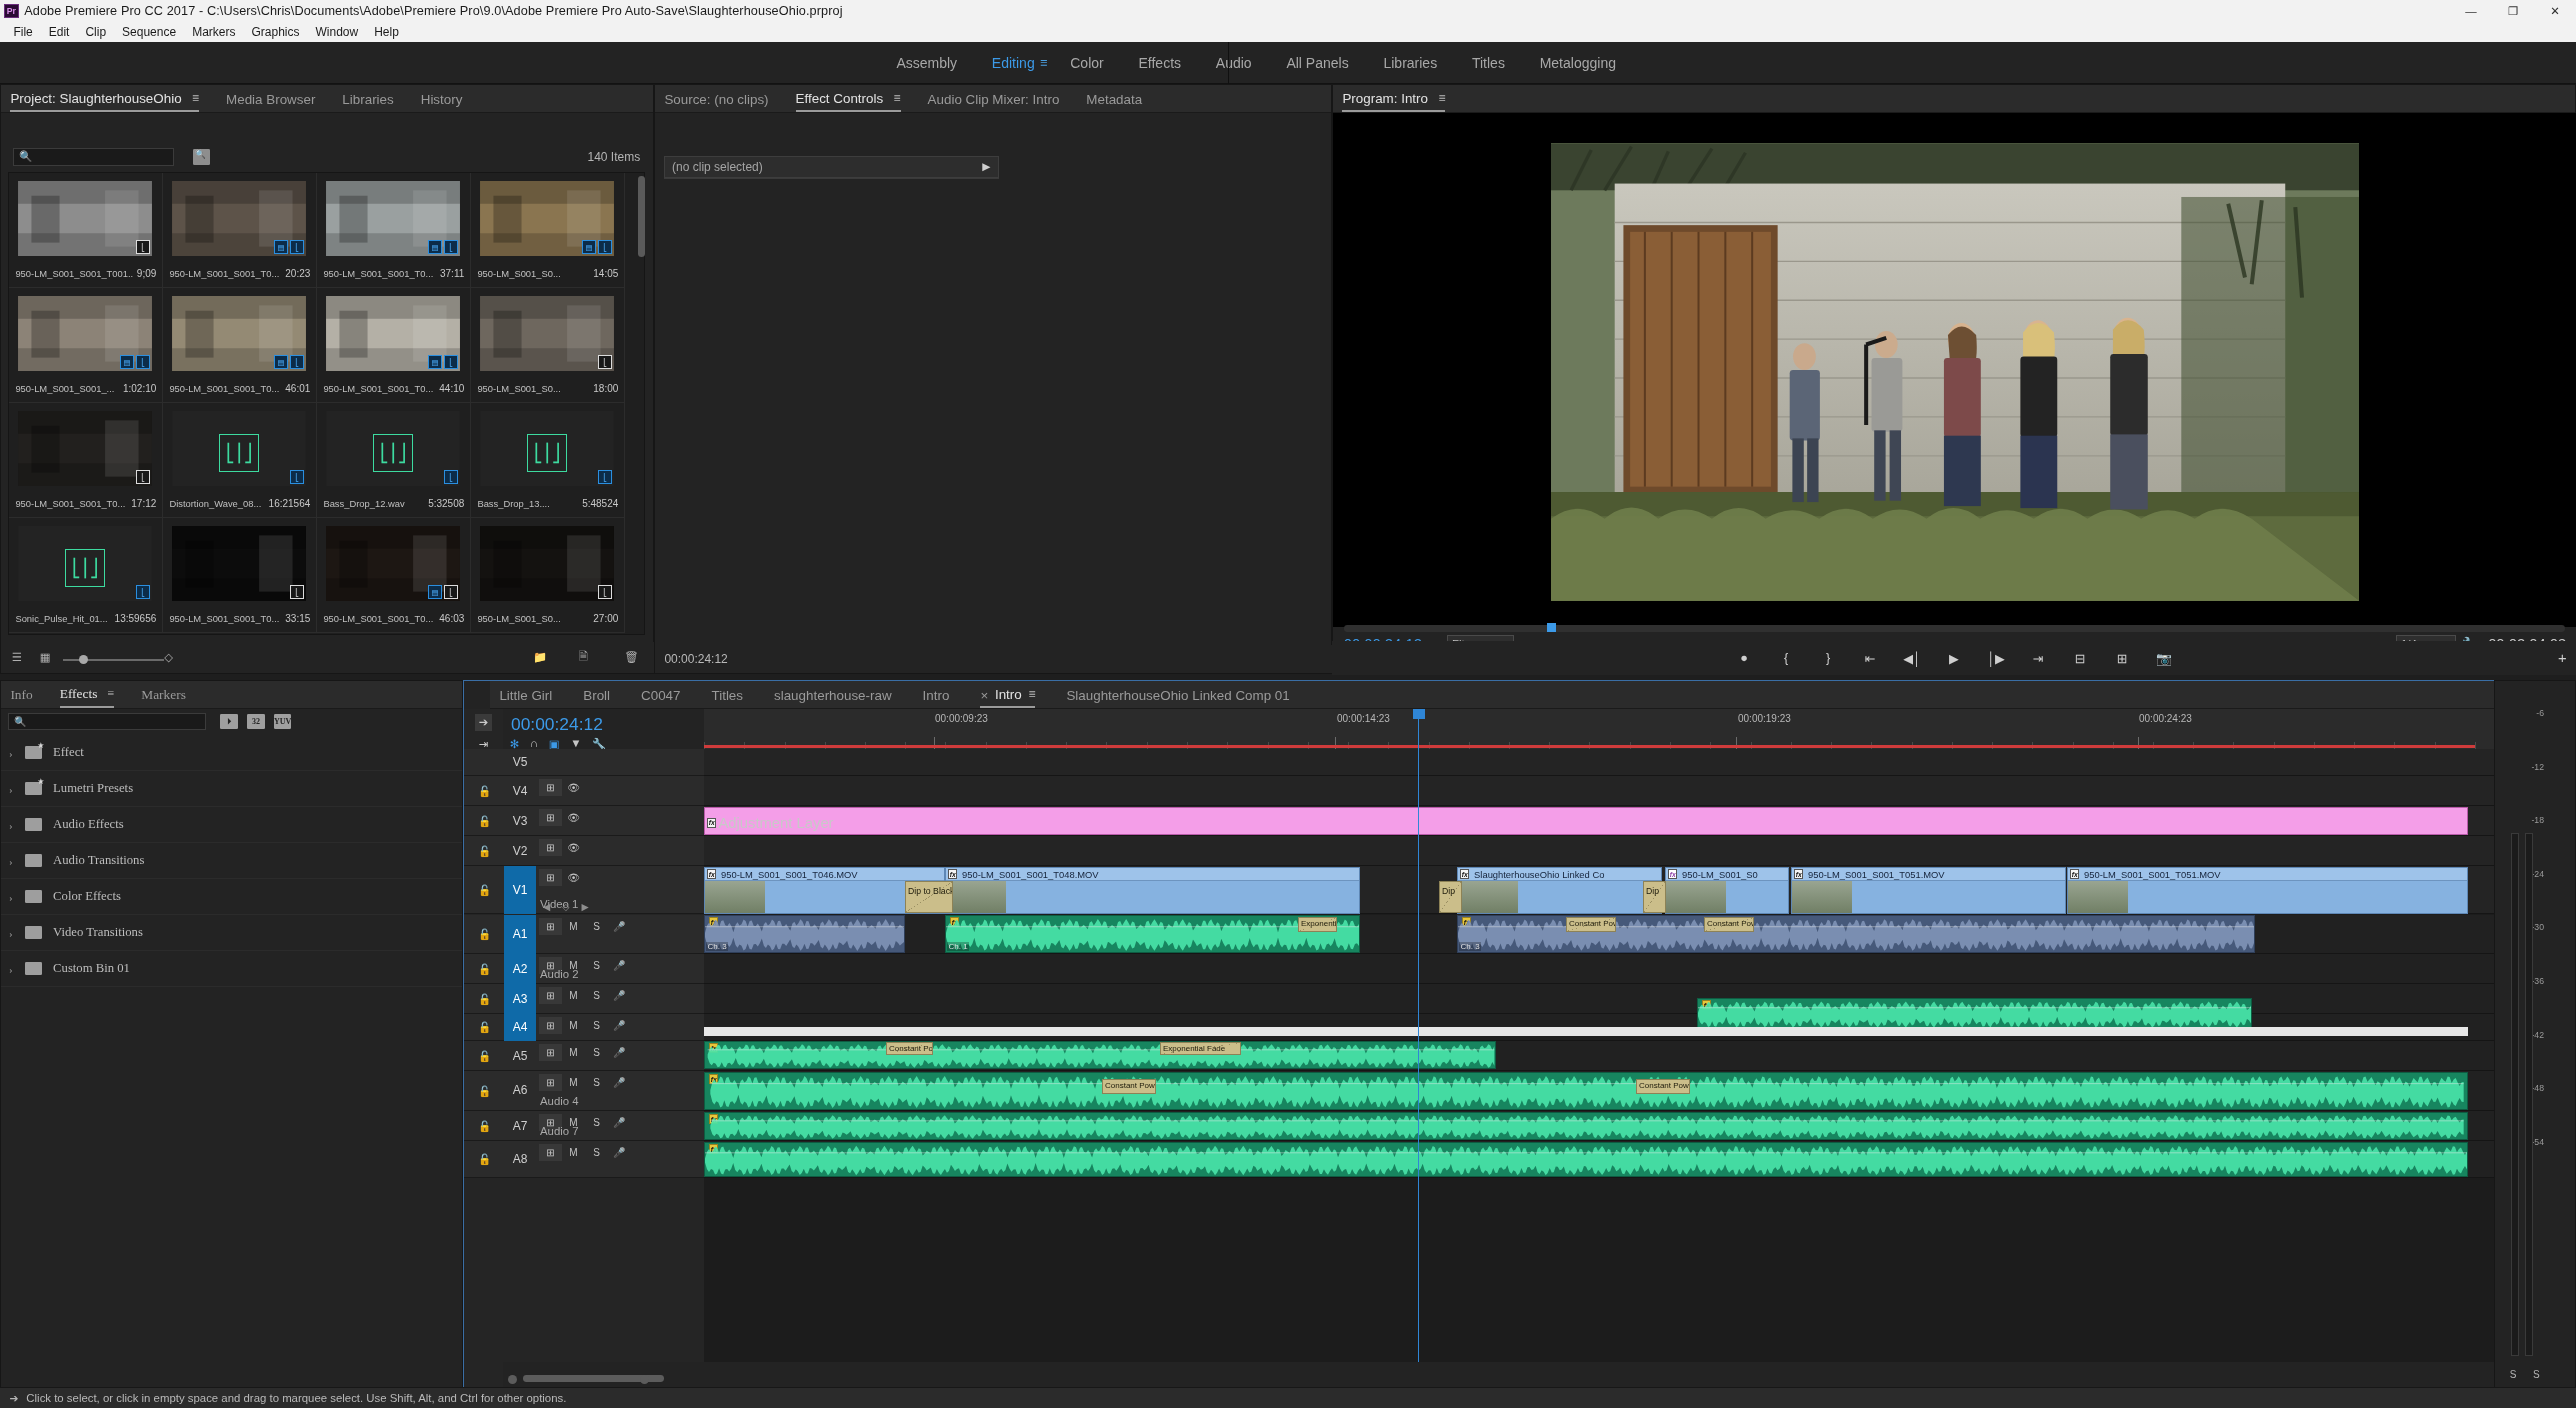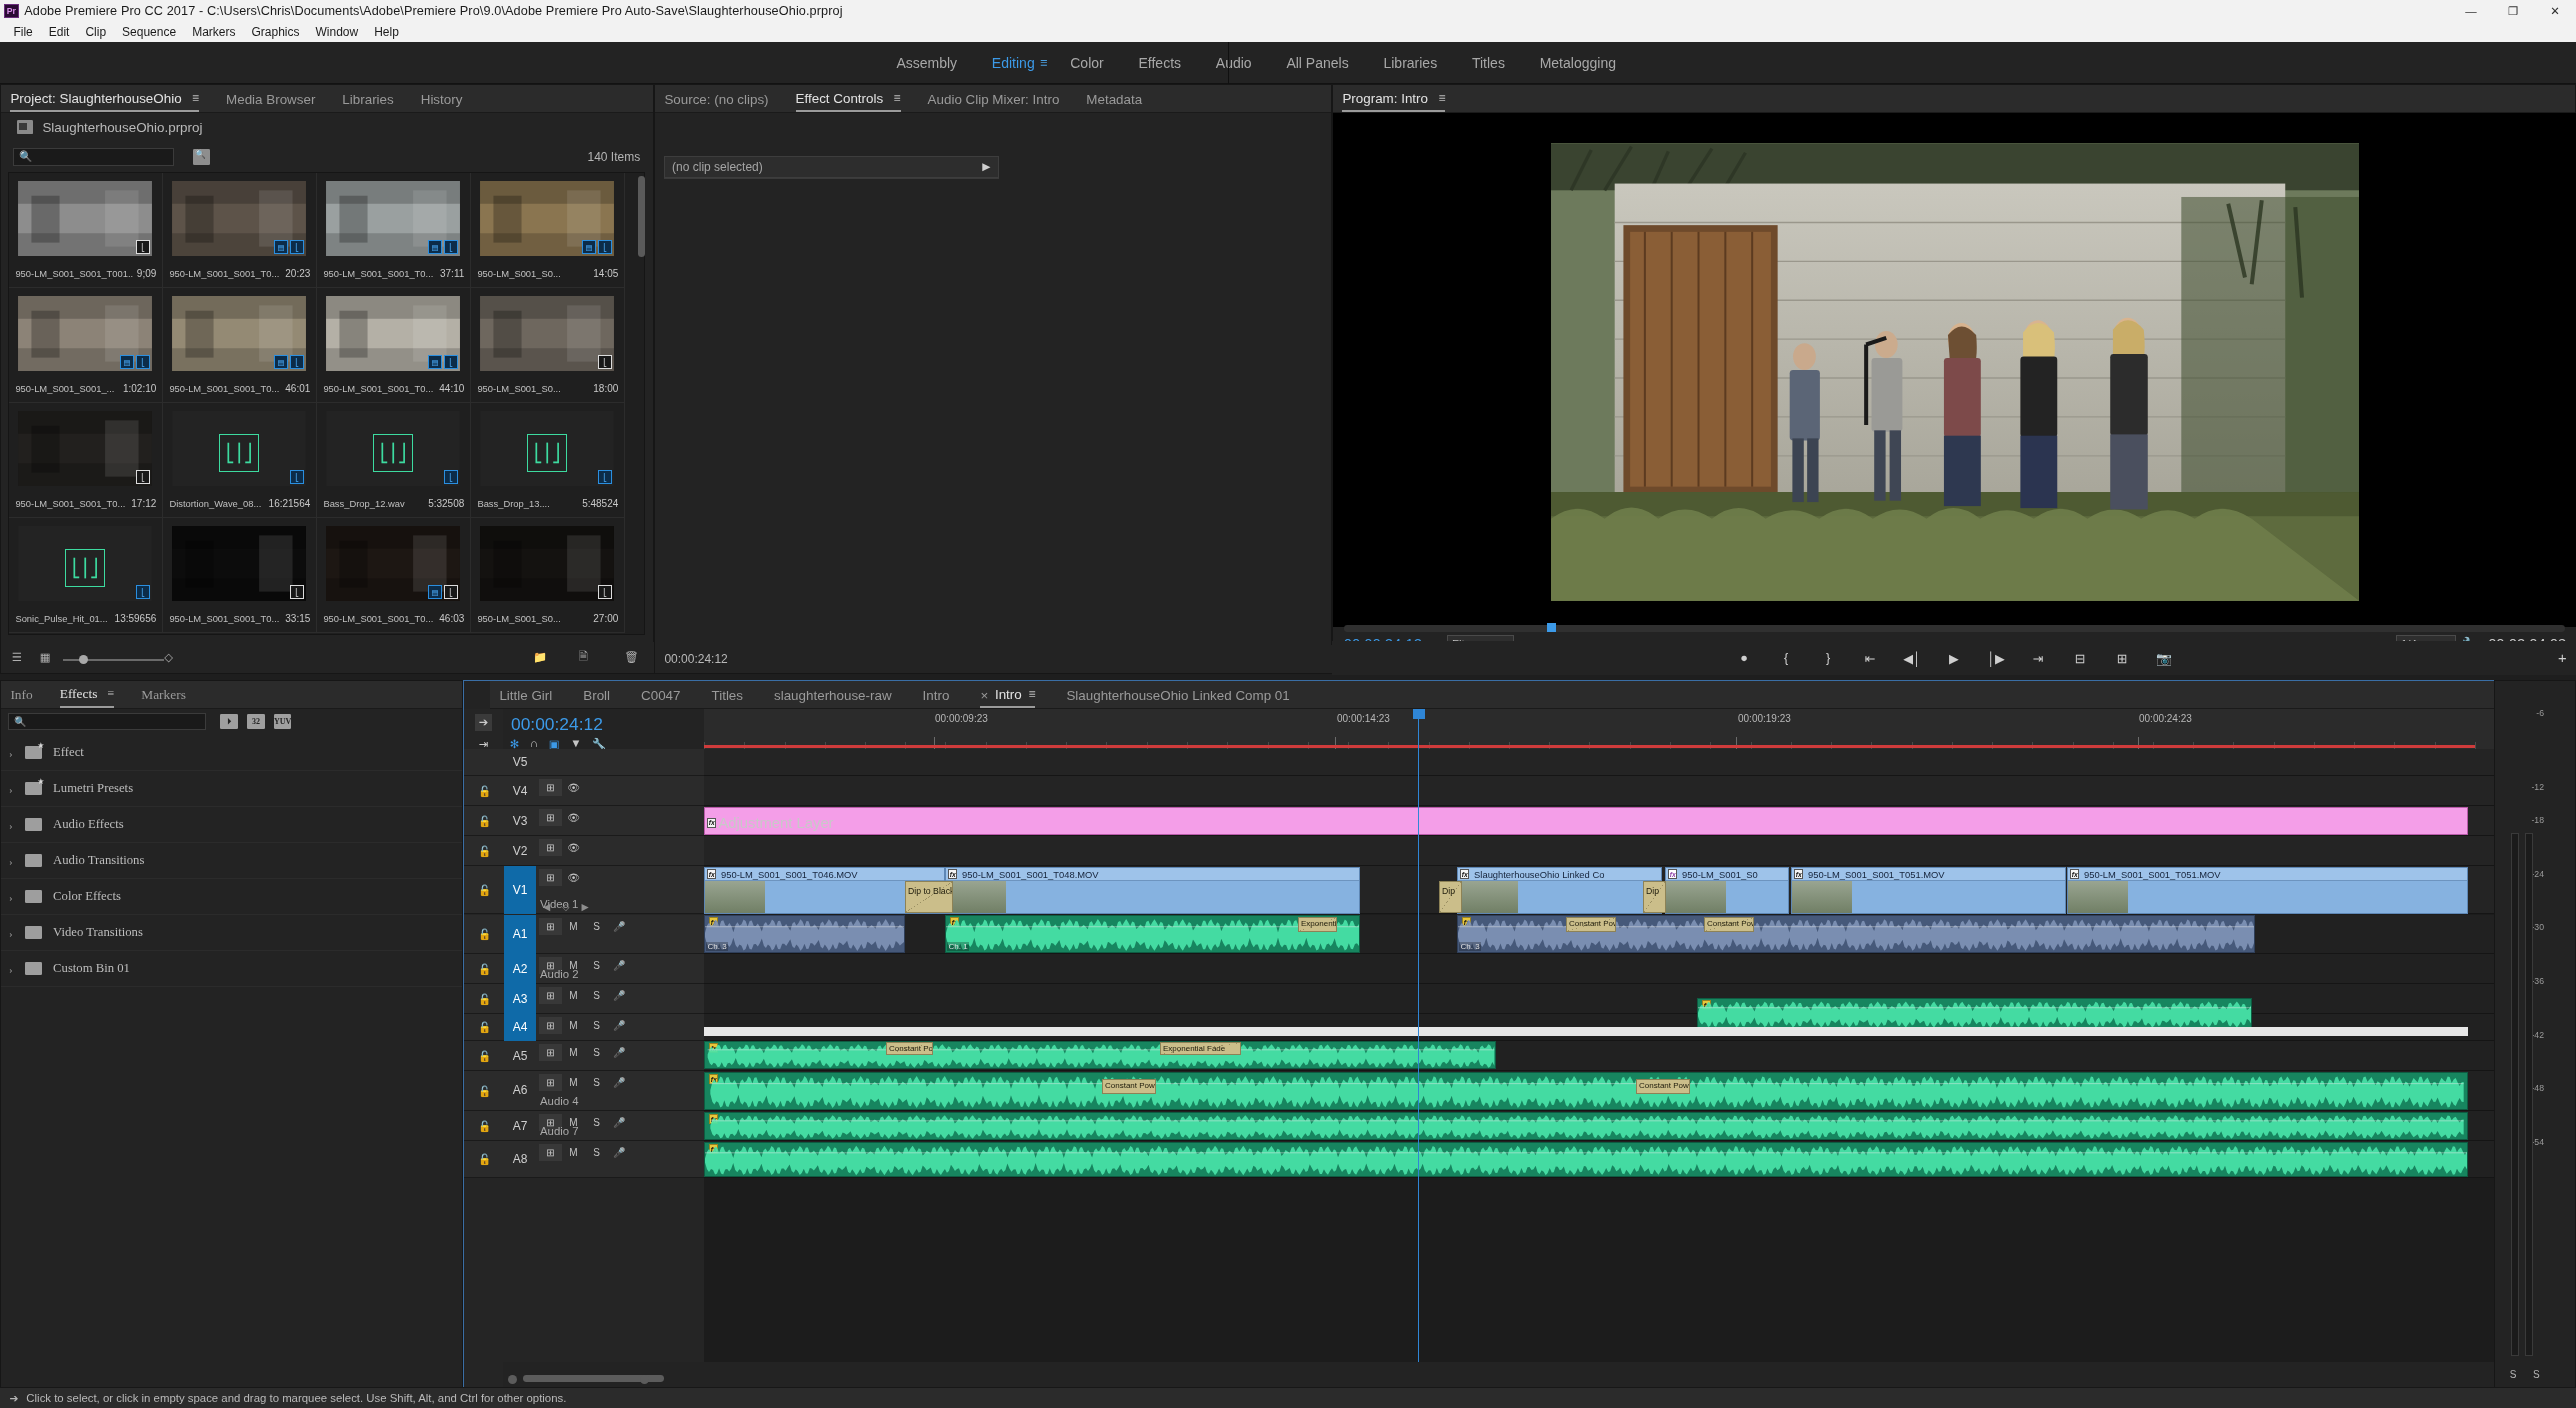--- a/index.html
+++ b/index.html
@@ -223,24 +223,20 @@
   <div class="ptabs">
     <div class="ptab active">
       <span>Project: SlaughterhouseOhio</span>
       <span class="hmb">≡</span>
     </div>
     <div class="ptab">Media Browser</div>
     <div class="ptab">Libraries</div>
     <div class="ptab">History</div>
   </div>
 
-  <div id="projhdrrow">
-    <div class="folderico"></div>
-    <div class="pname">SlaughterhouseOhio.prproj</div>
-  </div>
 
   <div id="projsearchrow">
     <div id="projsearch">
       <span class="mg">🔍</span>
       <span></span>
     </div>
     <div id="projfind"></div>
     <div id="projcount">140 Items</div>
   </div>
 
@@ -1101,21 +1097,21 @@
     <div class="bar"></div>
   </div>
   <div id="tlzoomL" class="abs" style="left:44px;"></div>
   <div id="tlzoomR" class="abs" style="left:176px;"></div>
 </div>
 
 <div id="meters" class="abs">
   <div class="abs" style="left:0; top:5.4px; right:0; height:9.4px;"></div>
   <div id="mscales">
       <div class="mscale" style="top: 27px;">-6</div>
-      <div class="mscale" style="top: 81px; margin-top: 20px;">-12</div>
+      <div class="mscale" style="top: 81px;">-12</div>
       <div class="mscale" style="top: 134px;">-18</div>
       <div class="mscale" style="top: 188px;">-24</div>
       <div class="mscale" style="top: 241px;">-30</div>
       <div class="mscale" style="top: 295px;">-36</div>
       <div class="mscale" style="top: 349px; text-align: right;">-42</div>
       <div class="mscale" style="top: 402px;">-48</div>
       <div class="mscale" style="top: 456px;">-54</div>
     </div>
   <div class="mbar" style="left:16px;"></div>
   <div class="mbar" style="left:29.5px;"></div>

